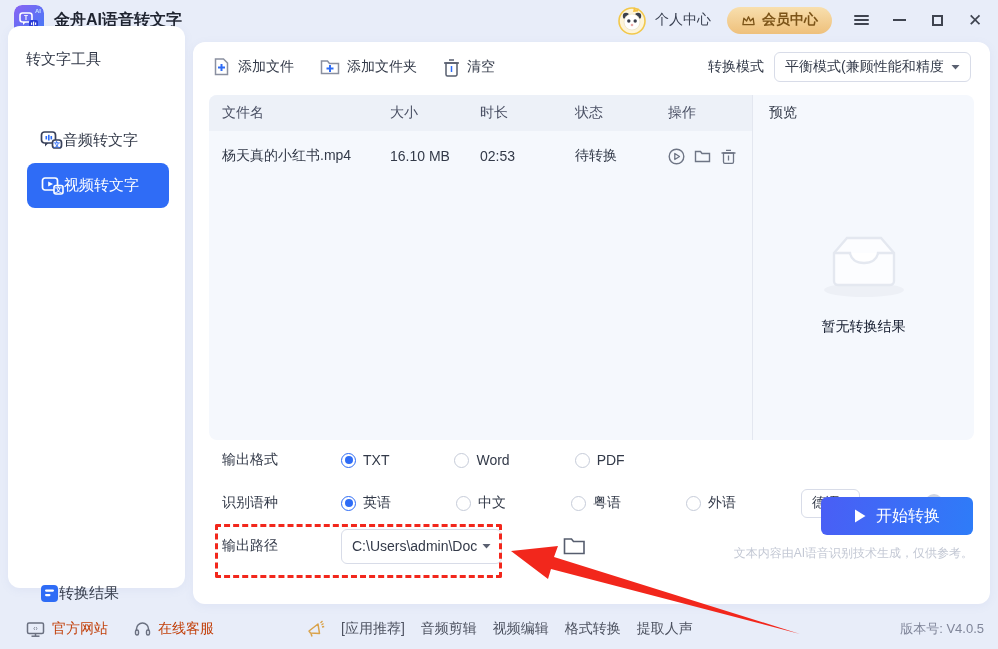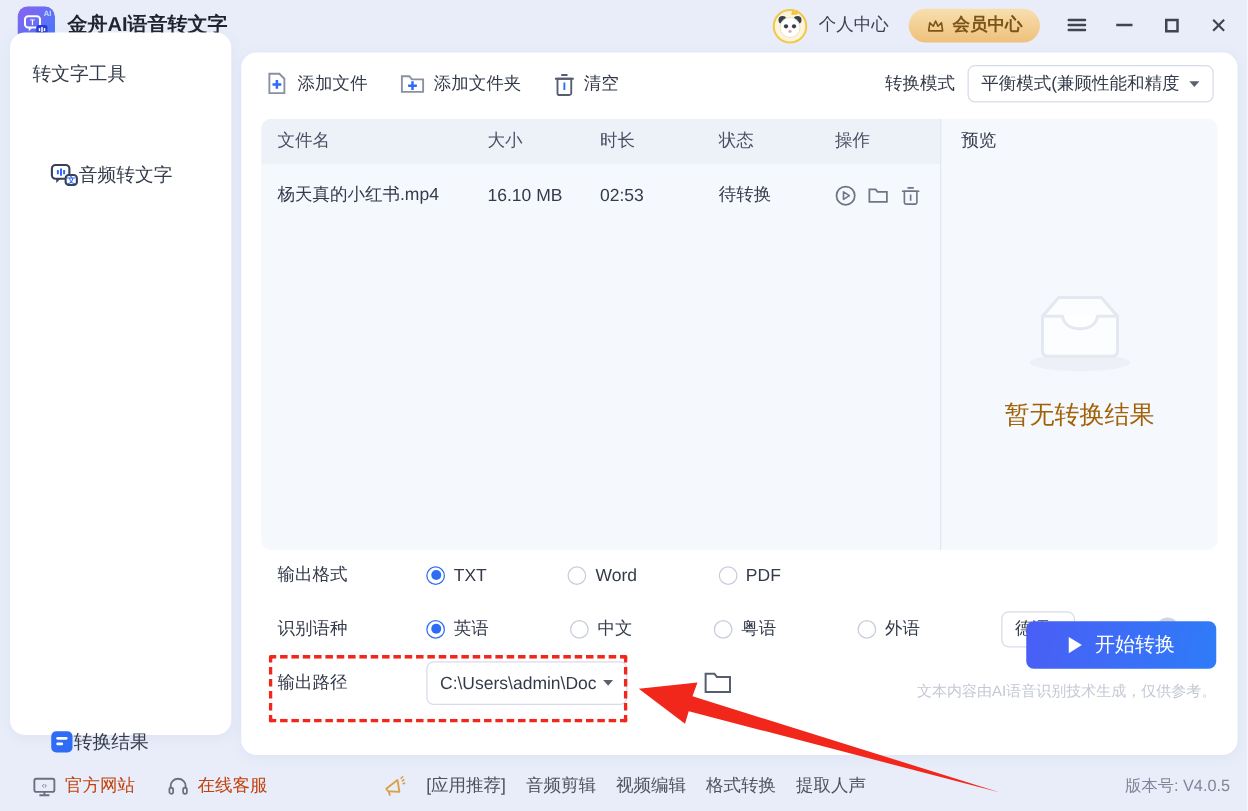--- a/index.html
+++ b/index.html
@@ -68,21 +68,21 @@
   .c-name { width:181px; padding-left:13px; white-space:nowrap; overflow:hidden; }
   .c-size { width:90px; }
   .c-dur  { width:95px; }
   .c-stat { width:93px; }
   .c-ops  { flex:1; display:flex; align-items:center; gap:9px; }
   .op-ic { width:17px; height:17px; cursor:pointer; }
 
   .preview { width:222px; border-left:1px solid #e3e7f0; position:relative; }
   .preview-title { position:absolute; left:16px; top:9px; color:#333a49; }
   .empty-wrap { position:absolute; left:0; right:0; top:128px; text-align:center; }
-  .empty-text { margin-top:14px; color:#a16207; font-size:20px; }
+  .empty-text { margin-top:14px; color:#0f172a; font-size:14px; }
 
   
   .opt-row { position:absolute; display:flex; align-items:center; color:#333a49;gap:47px; }
   .row-format { left:29px; top:406px; height:24px; }
   .row-lang   { left:29px; top:447px; height:28px; }
   .row-path   { left:29px; top:486px; height:36px; }
   .opt-label { margin-right:16px; }
   .radio-opt { display:flex; align-items:center; margin-right:18px; cursor:pointer; }
   .radio { width:15px; height:15px; border:1px solid #c6ccd9; border-radius:50%;
     background:#fff; position:relative; margin-right:7px; flex:0 0 auto; }
@@ -189,20 +189,29 @@
         <path d="M5 13 l0 3.4 3.4-3.4" fill="#39415a"></path>
         <rect x="5.5" y="6" width="1.6" height="3.4" fill="#2e6cf6"></rect>
         <rect x="8" y="4.8" width="1.6" height="5.8" fill="#2e6cf6"></rect>
         <rect x="10.5" y="6" width="1.6" height="3.4" fill="#2e6cf6"></rect>
         <rect x="12.5" y="10" width="9" height="8" rx="2.5" fill="#fff" stroke="#39415a" stroke-width="1.7"></rect>
         <text x="17" y="16.5" font-size="7" fill="#2e6cf6" text-anchor="middle" font-weight="bold">文</text>
       </svg>
       <span class="lbl">音频转文字</span>
     </div>
 
+    <div class="nav-item nav-video">
+      <svg width="23" height="21" viewBox="0 0 23 21">
+        <rect x="1.5" y="3" width="15" height="12" rx="2.5" fill="none" stroke="#ffffff" stroke-width="1.7"></rect>
+        <path d="M7.2 6.6 L12 9 L7.2 11.4 Z" fill="#ffffff"></path>
+        <rect x="13" y="10.5" width="9" height="8.5" rx="2" fill="#2f6cf6" stroke="#ffffff" stroke-width="1.6"></rect>
+        <text x="17.5" y="17.3" font-size="7" fill="#ffffff" text-anchor="middle" font-weight="bold">文</text>
+      </svg>
+      <span class="lbl">视频转文字</span>
+    </div>
 
     <div class="nav-item nav-results">
       <svg width="19" height="19" viewBox="0 0 19 19">
         <rect x="1" y="1" width="17" height="17" rx="4" fill="#2e6cf6"></rect>
         <rect x="5" y="5.5" width="9" height="2.2" rx="1.1" fill="#fff"></rect>
         <rect x="5" y="10" width="5.5" height="2.2" rx="1.1" fill="#fff"></rect>
       </svg>
       <span class="lbl">转换结果</span>
     </div>
   </div>

